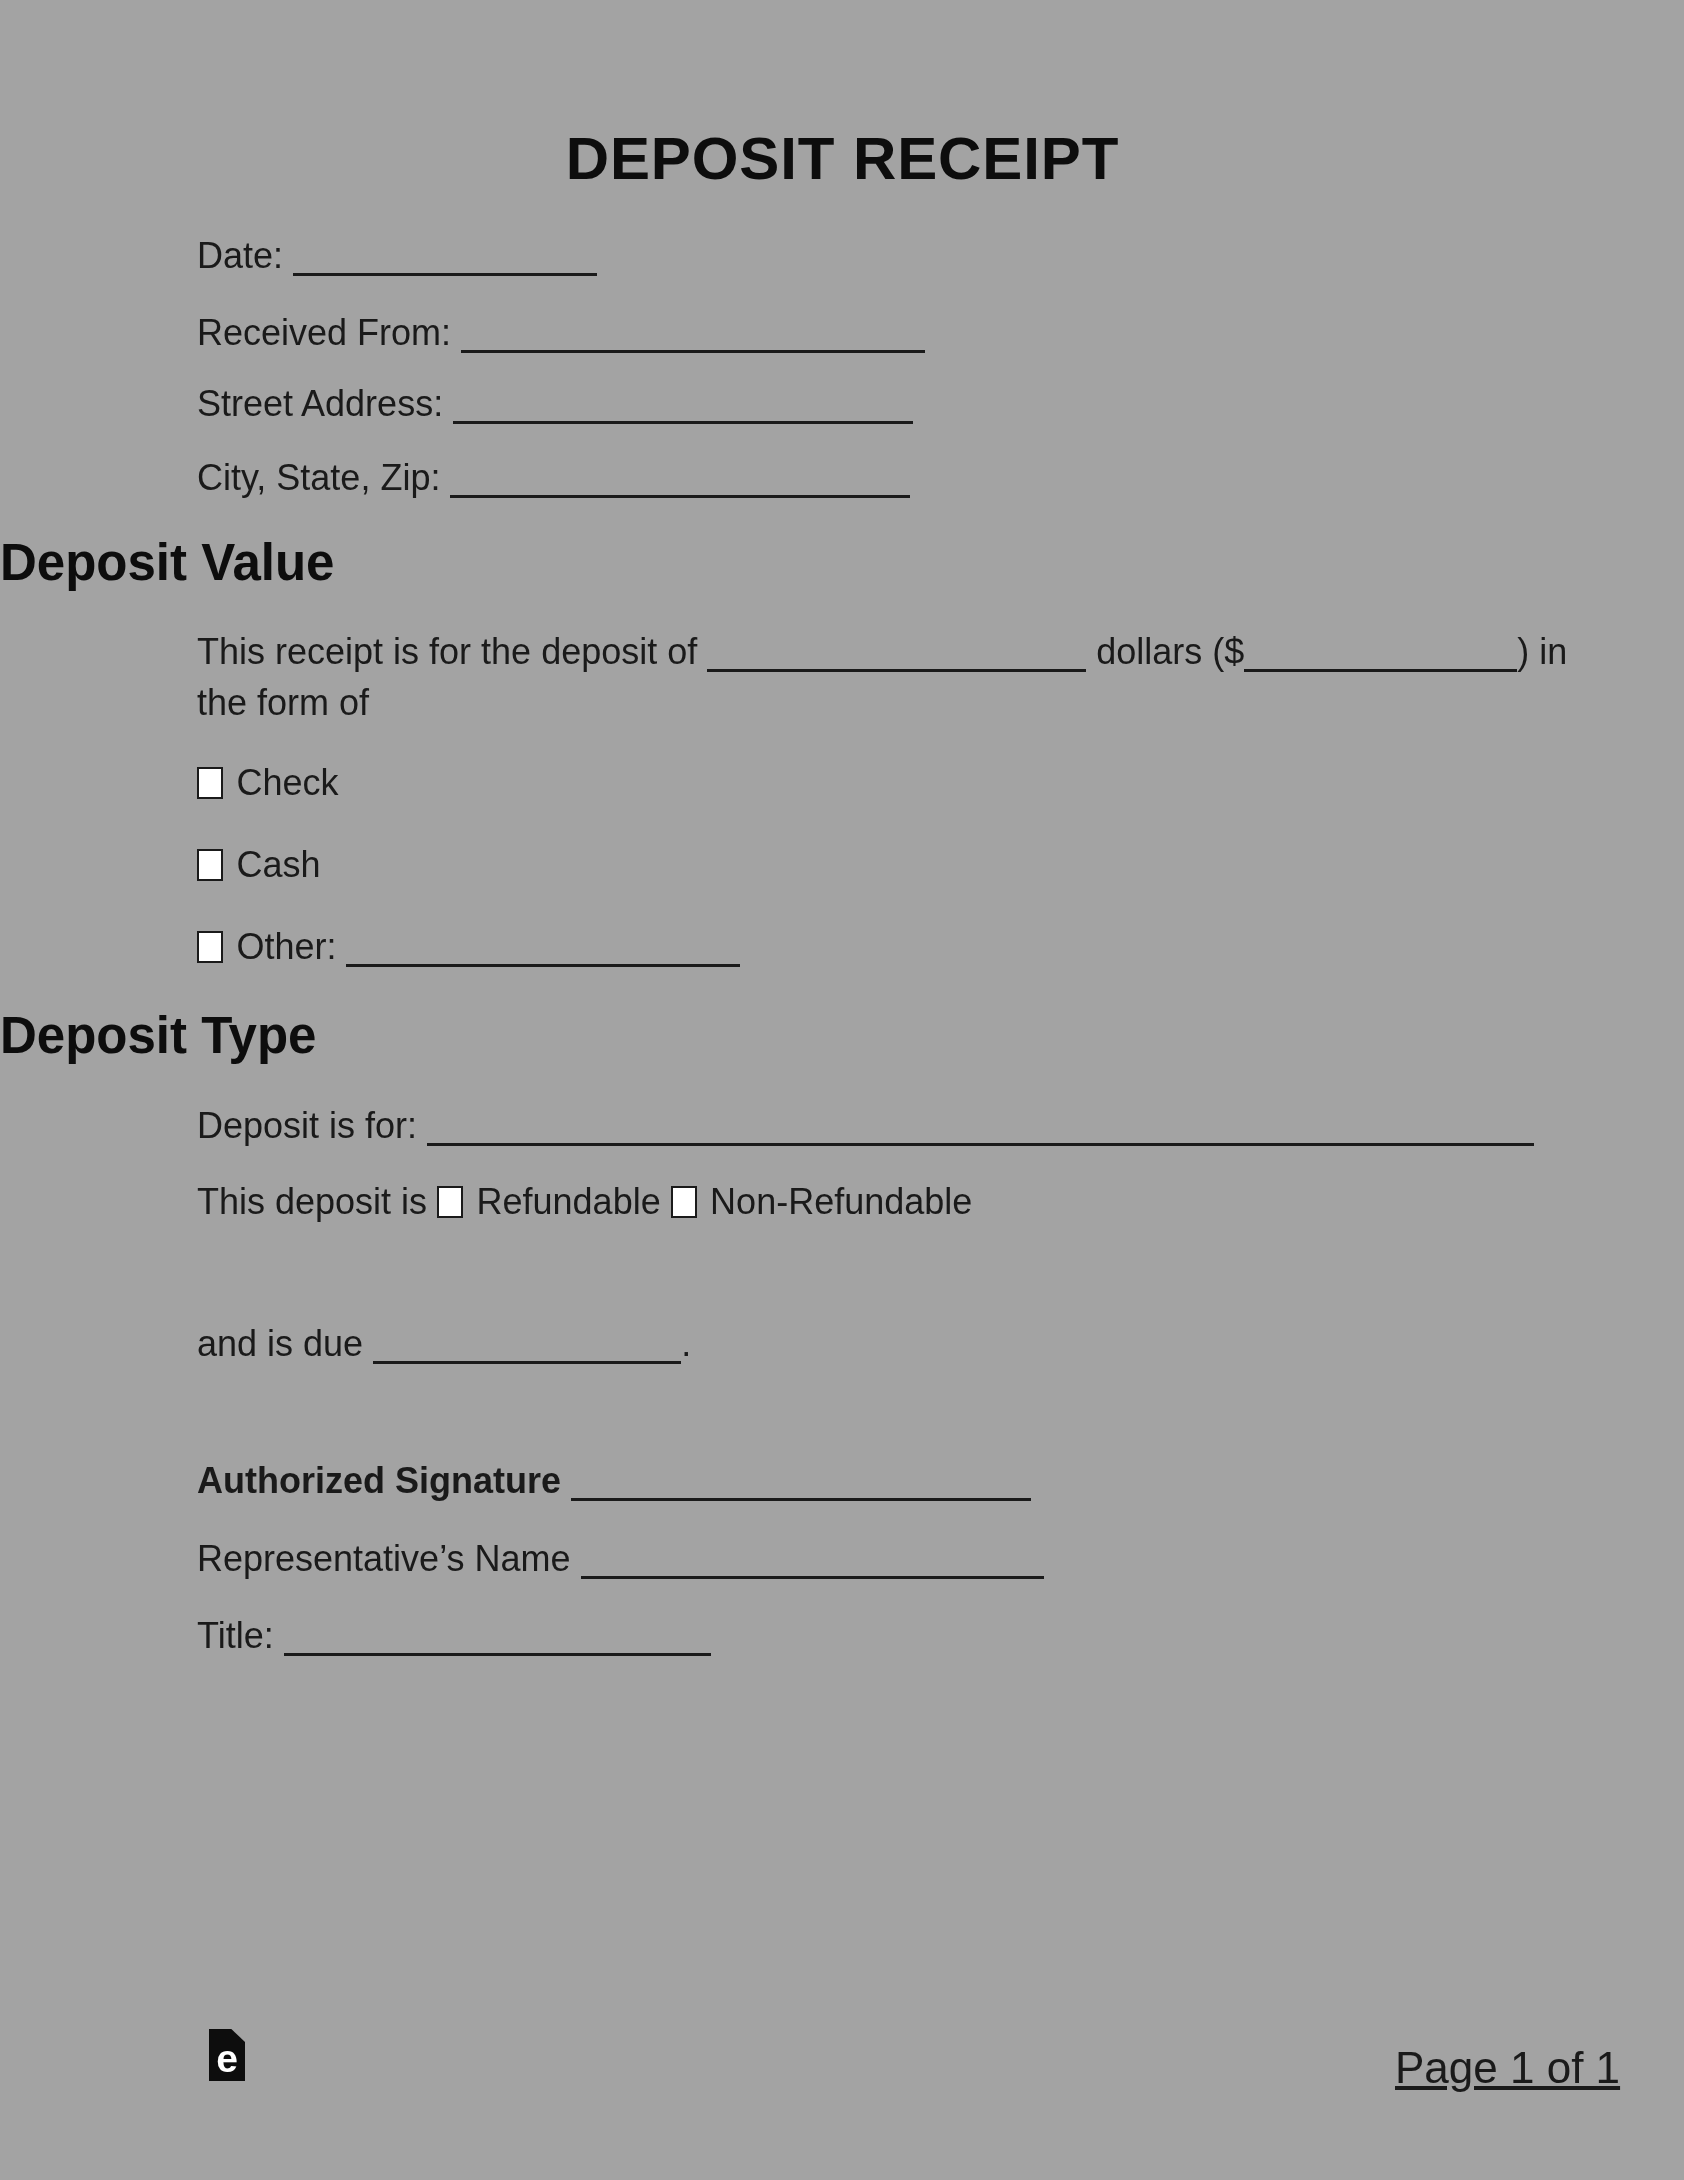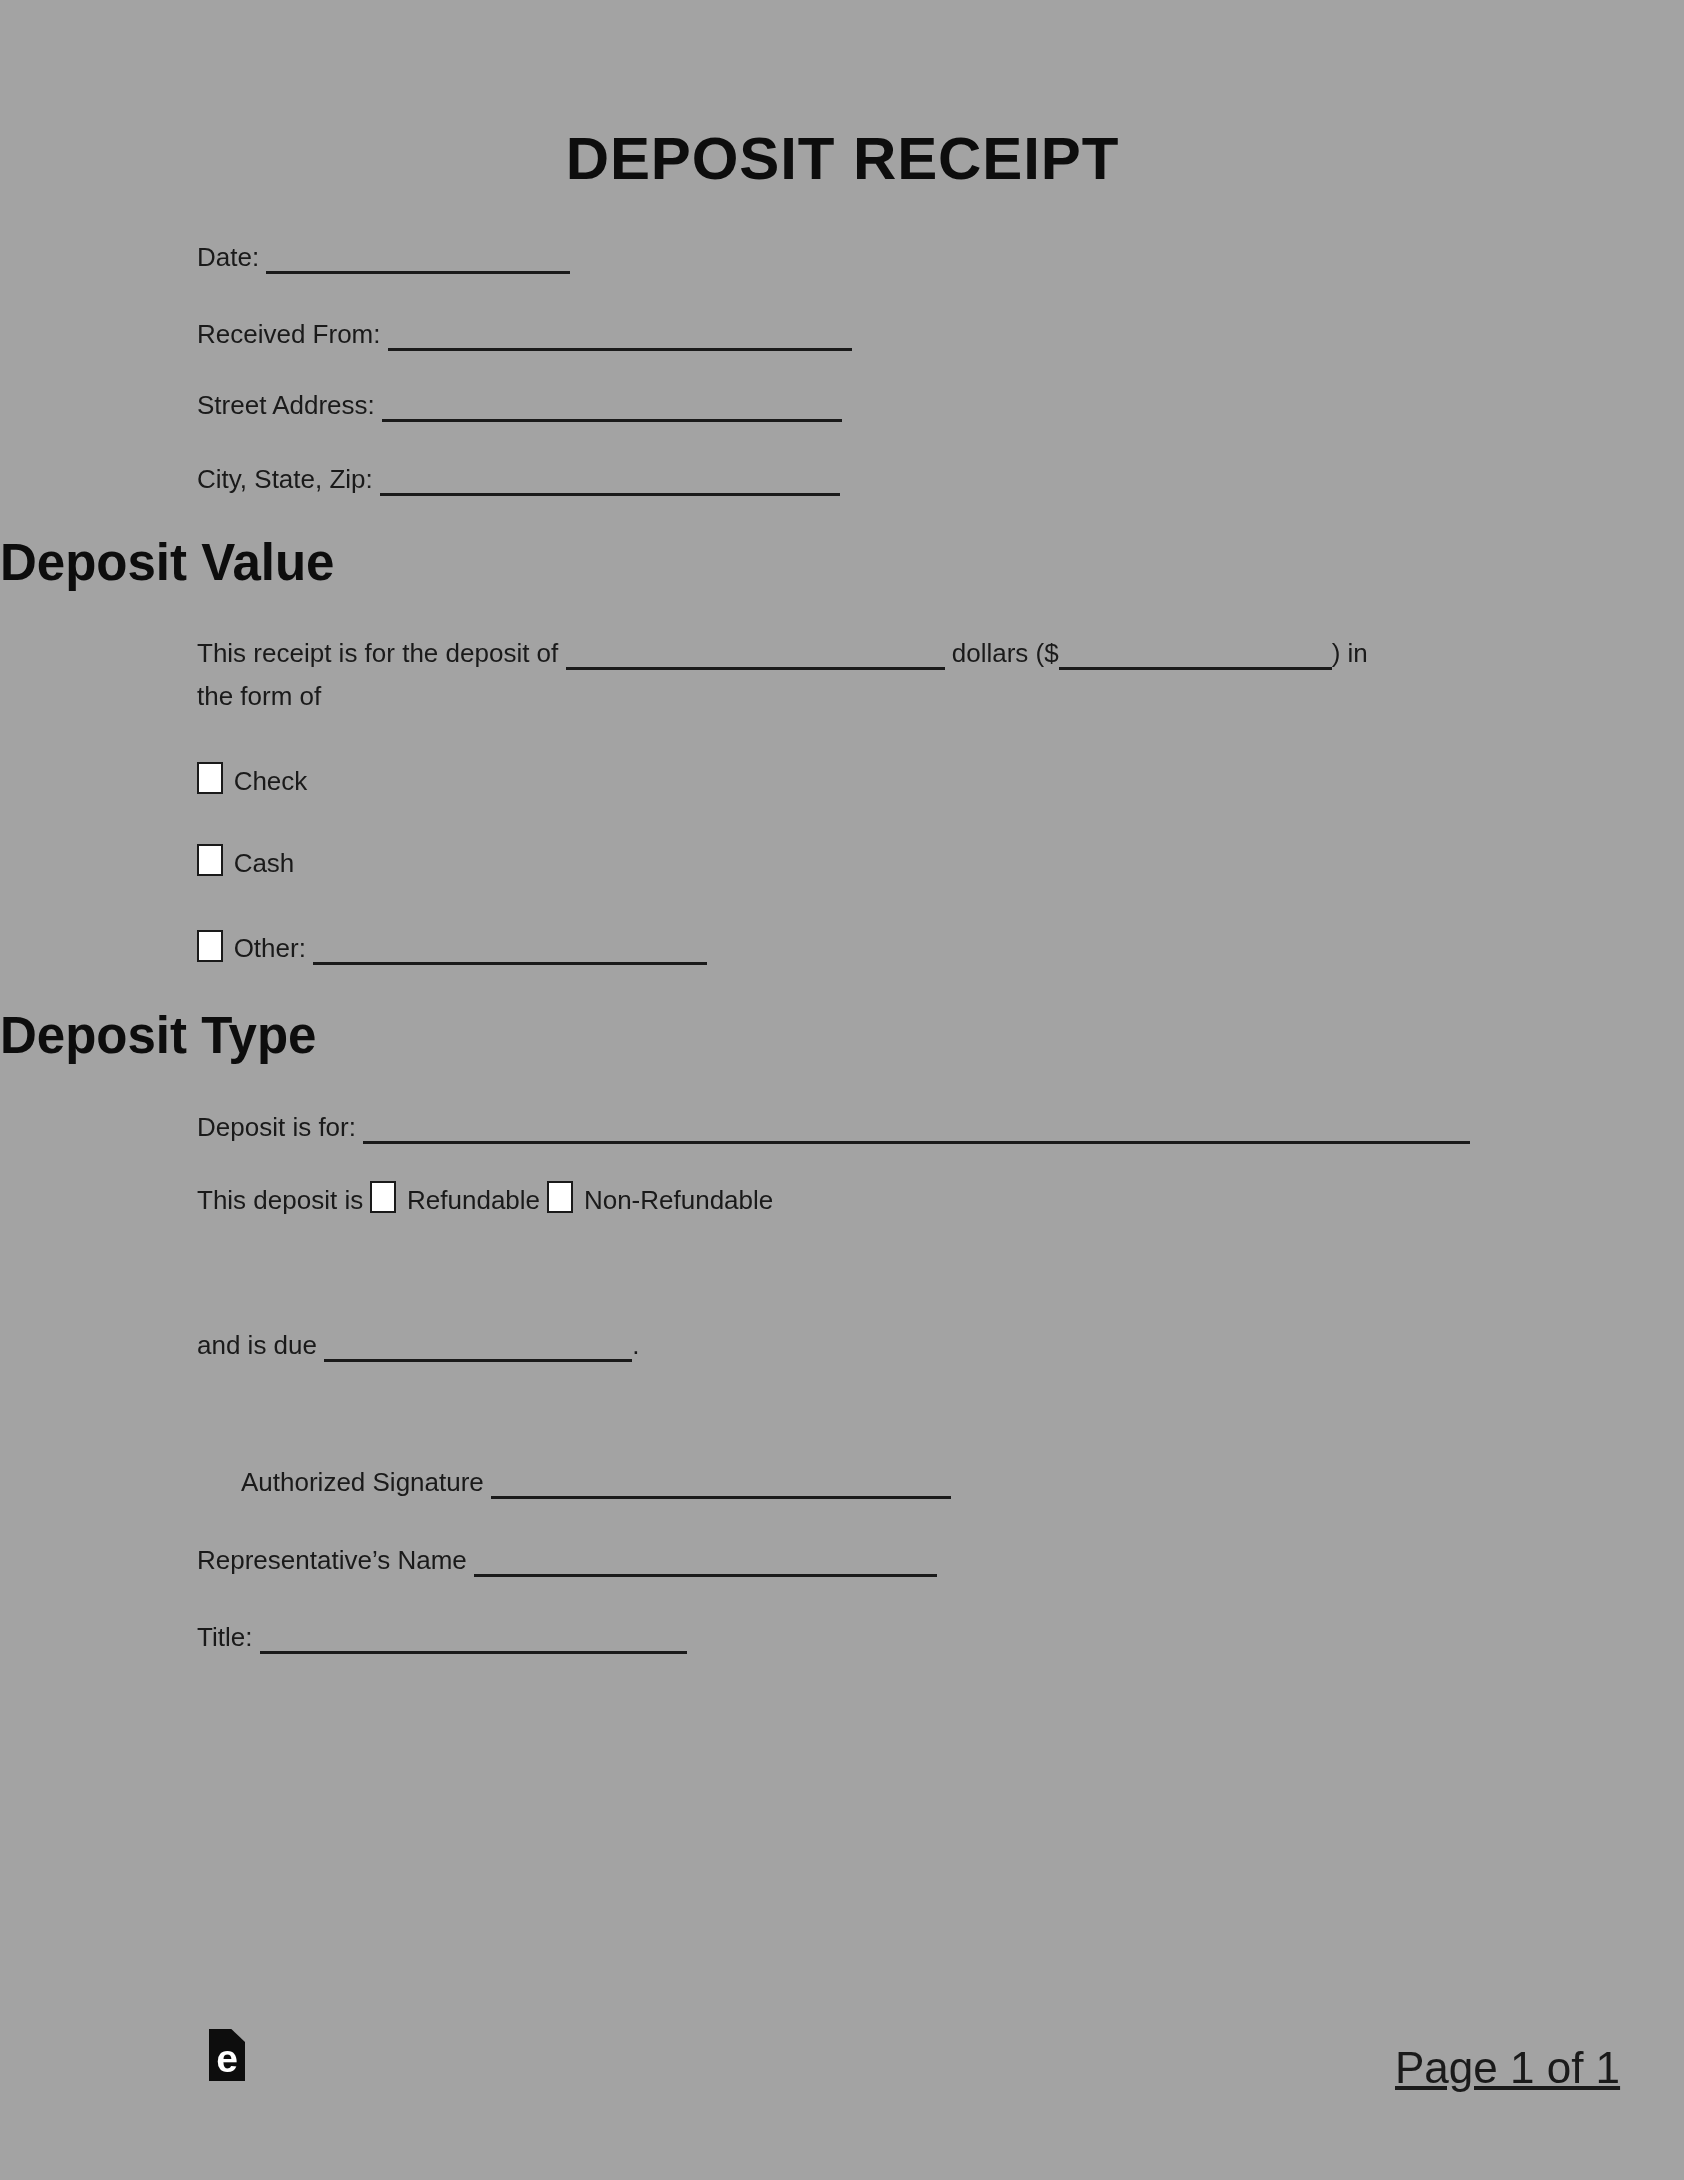--- a/index.html
+++ b/index.html
@@ -16,21 +16,21 @@
   }
   .page {
     position: absolute;
     inset: 0;
     background: #a3a3a3;
     overflow: hidden;
   }
   .row {
     position: absolute;
     left: 197px;
-    font-size: 26px;
+    font-size: 36px;
     line-height: 1.15;
     white-space: nowrap;
     color: #1a1a1a;
   }
   .doc-title {
     position: absolute;
     left: 0;
     width: 100%;
     text-align: center;
     font-size: 60px;
@@ -39,21 +39,21 @@
     letter-spacing: 0.9px;
   }
   .section-heading {
     position: absolute;
     left: 0;
     width: 100%;
     font-size: 51px;
     font-weight: 700;
     color: #0d0d0d;
   }
-  .bold { font-weight: 400; margin-left: 44px; }
+  .bold { font-weight: 700; }
   .blank {
     display: inline-block;
     height: 36px;
     border-bottom: 3.4px solid #1a1a1a;
     vertical-align: -7.7px;
   }
   .blank-date            { width: 304px; }
   .blank-received-from   { width: 464px; }
   .blank-street-address  { width: 460px; }
   .blank-city-state-zip  { width: 460px; }

